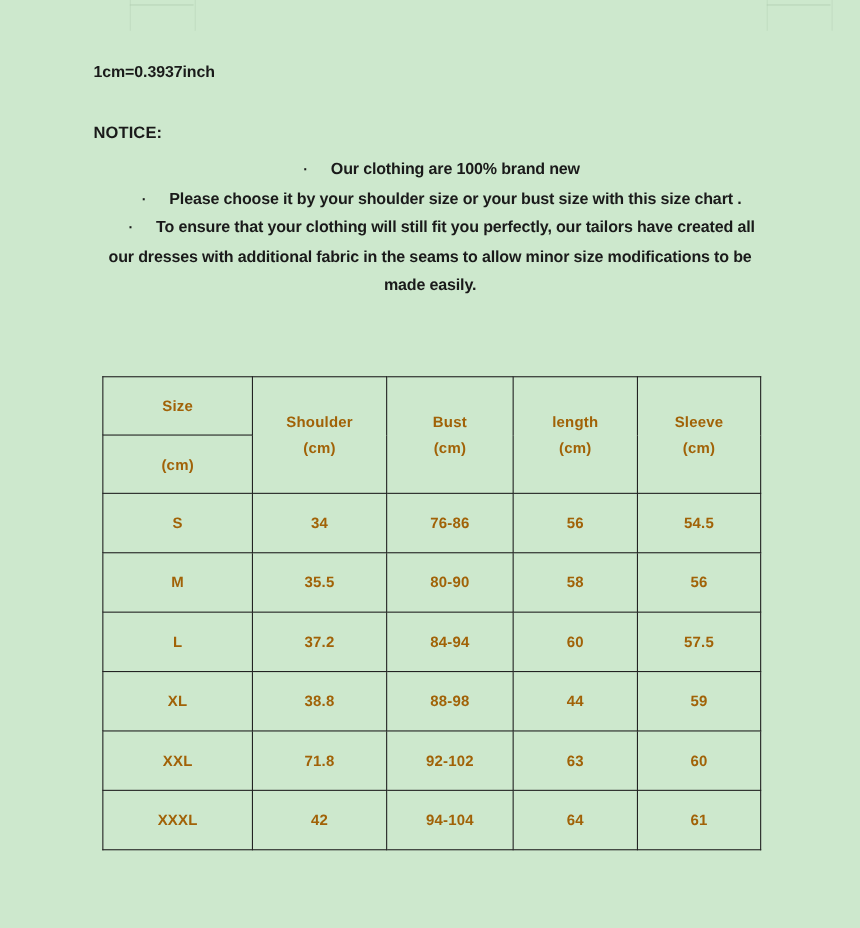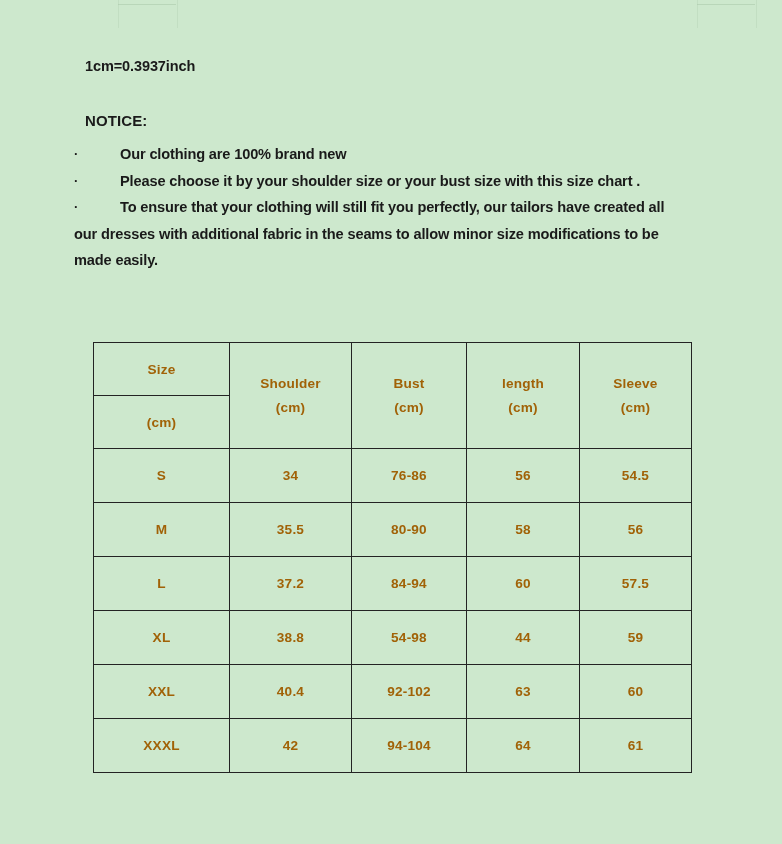--- a/index.html
+++ b/index.html
@@ -59,27 +59,28 @@
     position: absolute;
     left: 85px;
     top: 112px;
     font-size: 15px;
     font-weight: bold;
     letter-spacing: 0.1px;
   }
 
   .notice-body {
     position: absolute;
-    left: 74px;
+    left: 85px;
     top: 141px;
     width: 612px;
     font-size: 14.6px;
     font-weight: bold;
     line-height: 26.5px;
     letter-spacing: -0.15px;
+    text-align: center;
   }
   .notice-item {
     margin: 0;
     padding: 0;
   }
   .bullet {
     display: inline-block;
     width: 46px;
     font-size: 13px;
     vertical-align: top;
@@ -201,27 +202,27 @@
       <tr class="body-row">
         <td>L</td>
         <td>37.2</td>
         <td>84-94</td>
         <td>60</td>
         <td>57.5</td>
       </tr>
       <tr class="body-row">
         <td>XL</td>
         <td>38.8</td>
-        <td>54-98</td>
+        <td>88-98</td>
         <td>44</td>
         <td>59</td>
       </tr>
       <tr class="body-row">
         <td>XXL</td>
-        <td>40.4</td>
+        <td>71.8</td>
         <td>92-102</td>
         <td>63</td>
         <td>60</td>
       </tr>
       <tr class="body-row">
         <td>XXXL</td>
         <td>42</td>
         <td>94-104</td>
         <td>64</td>
         <td>61</td>

